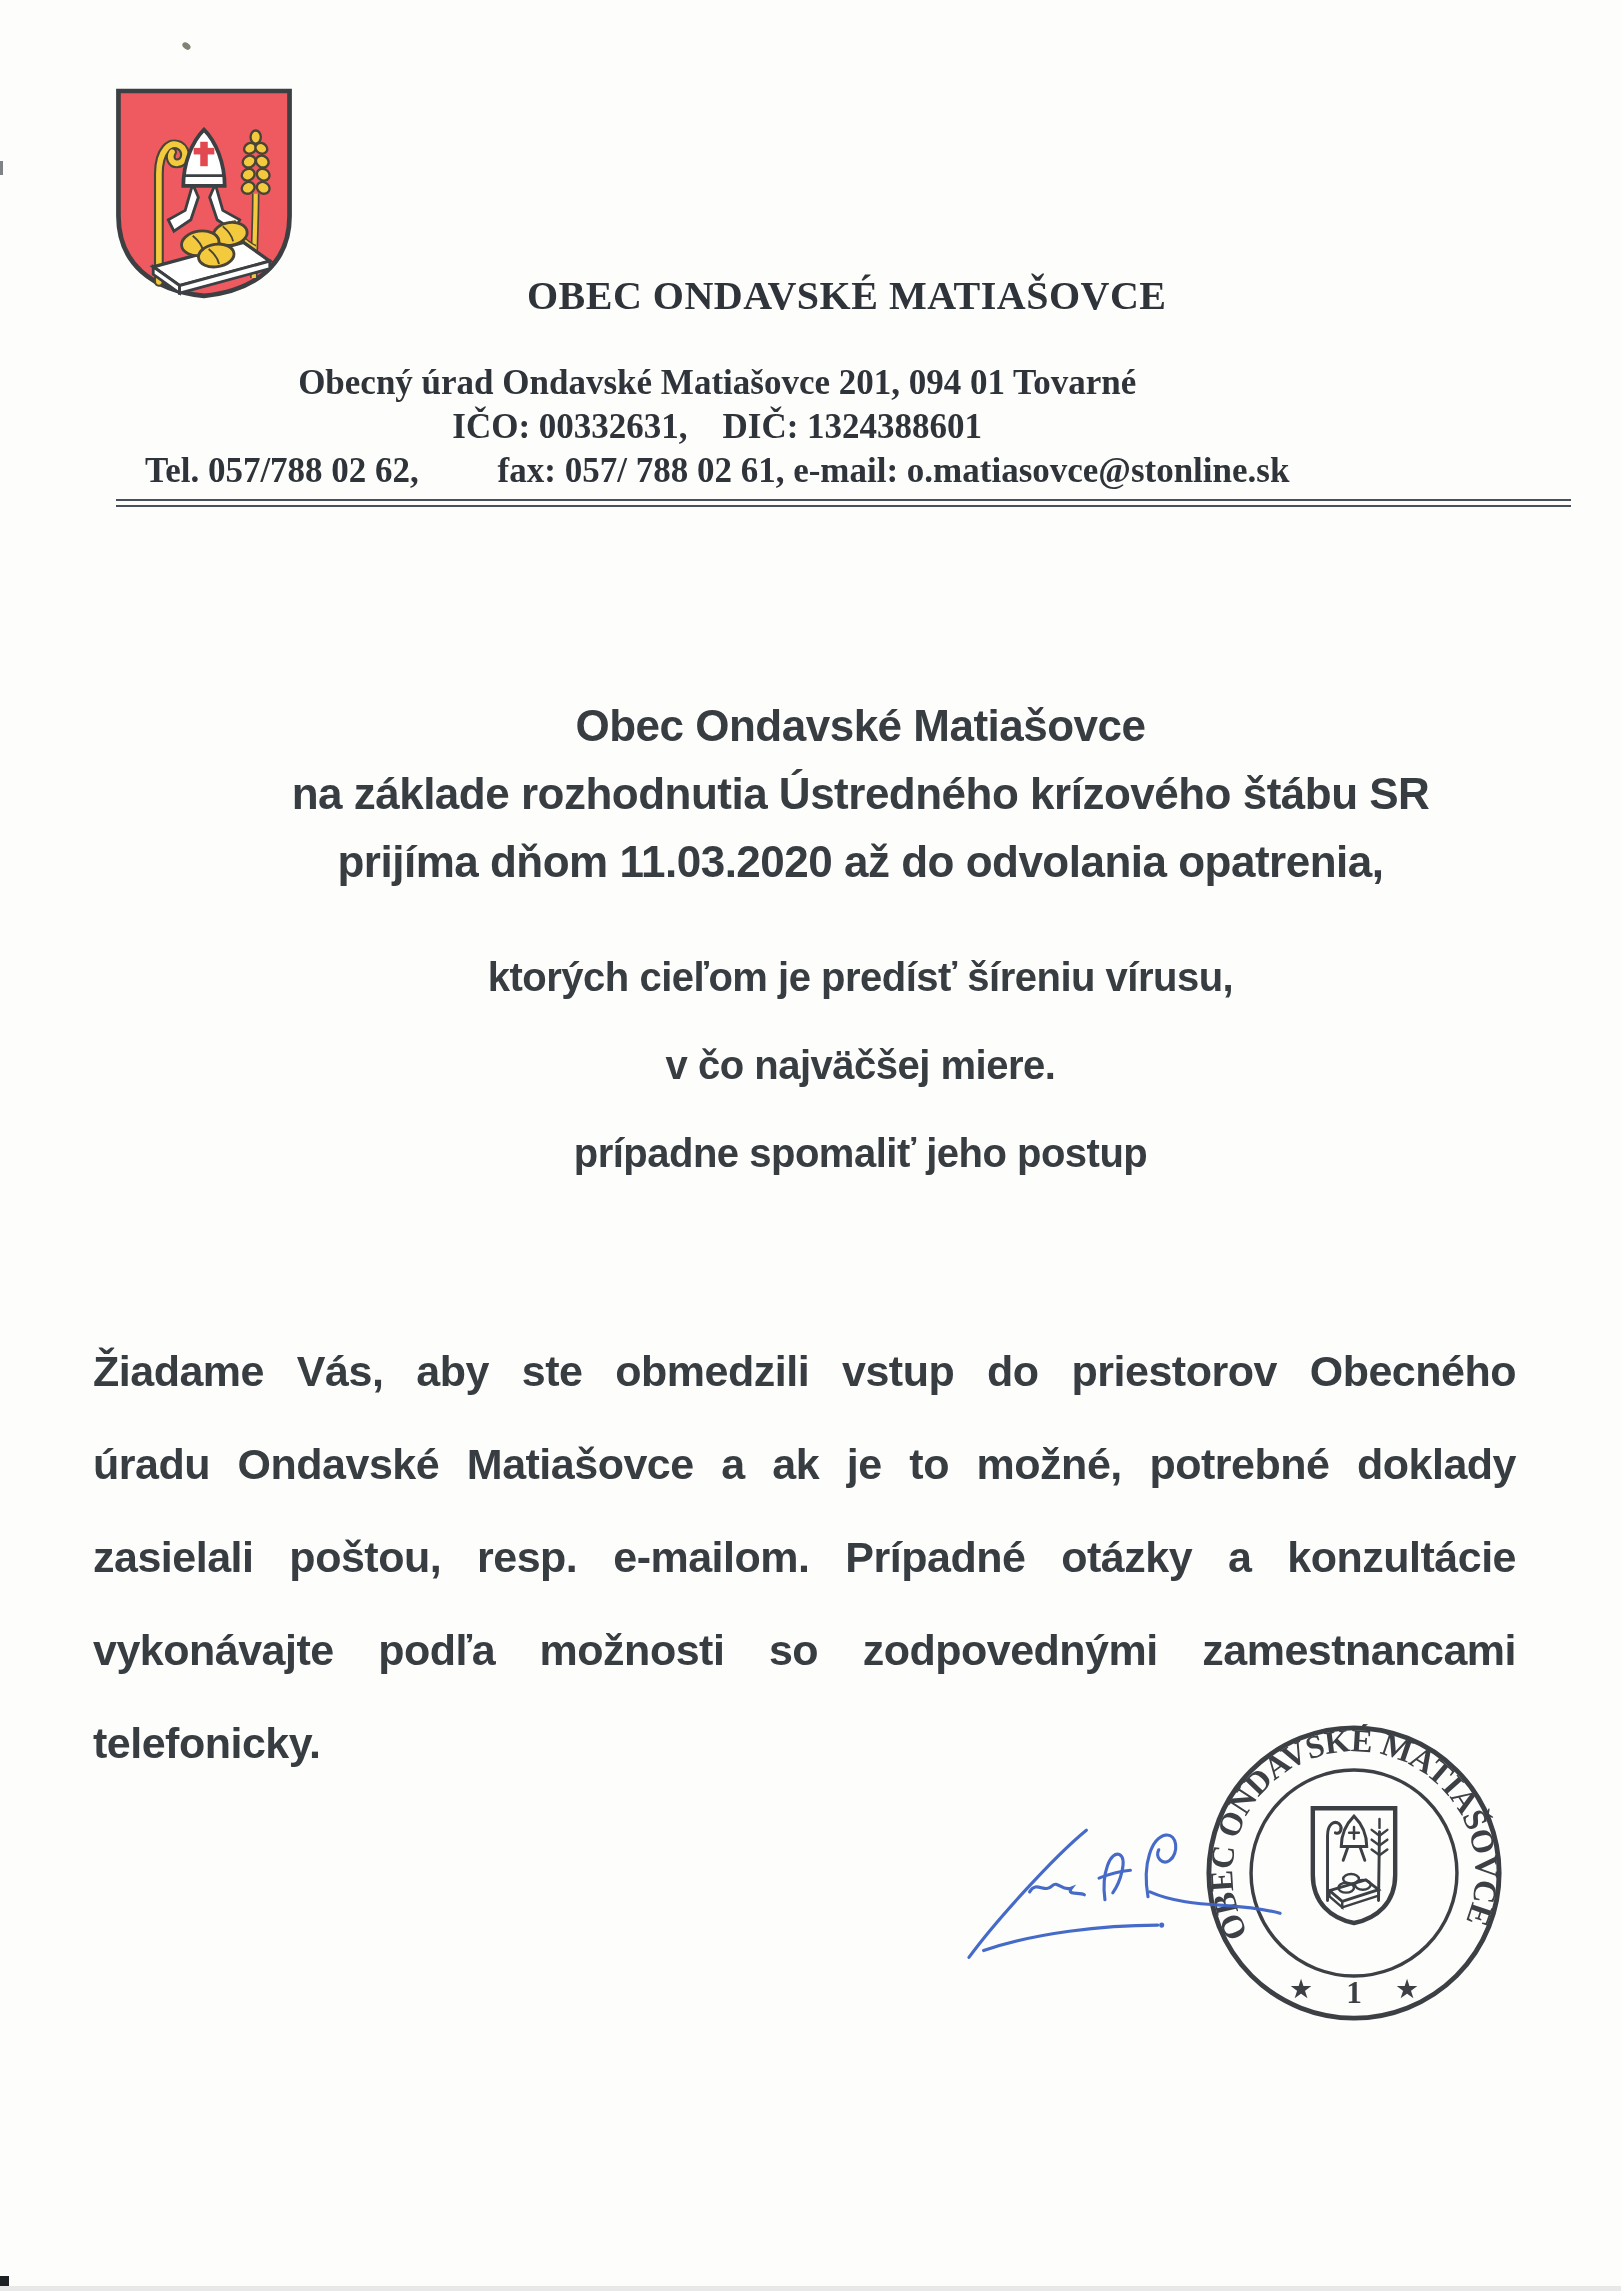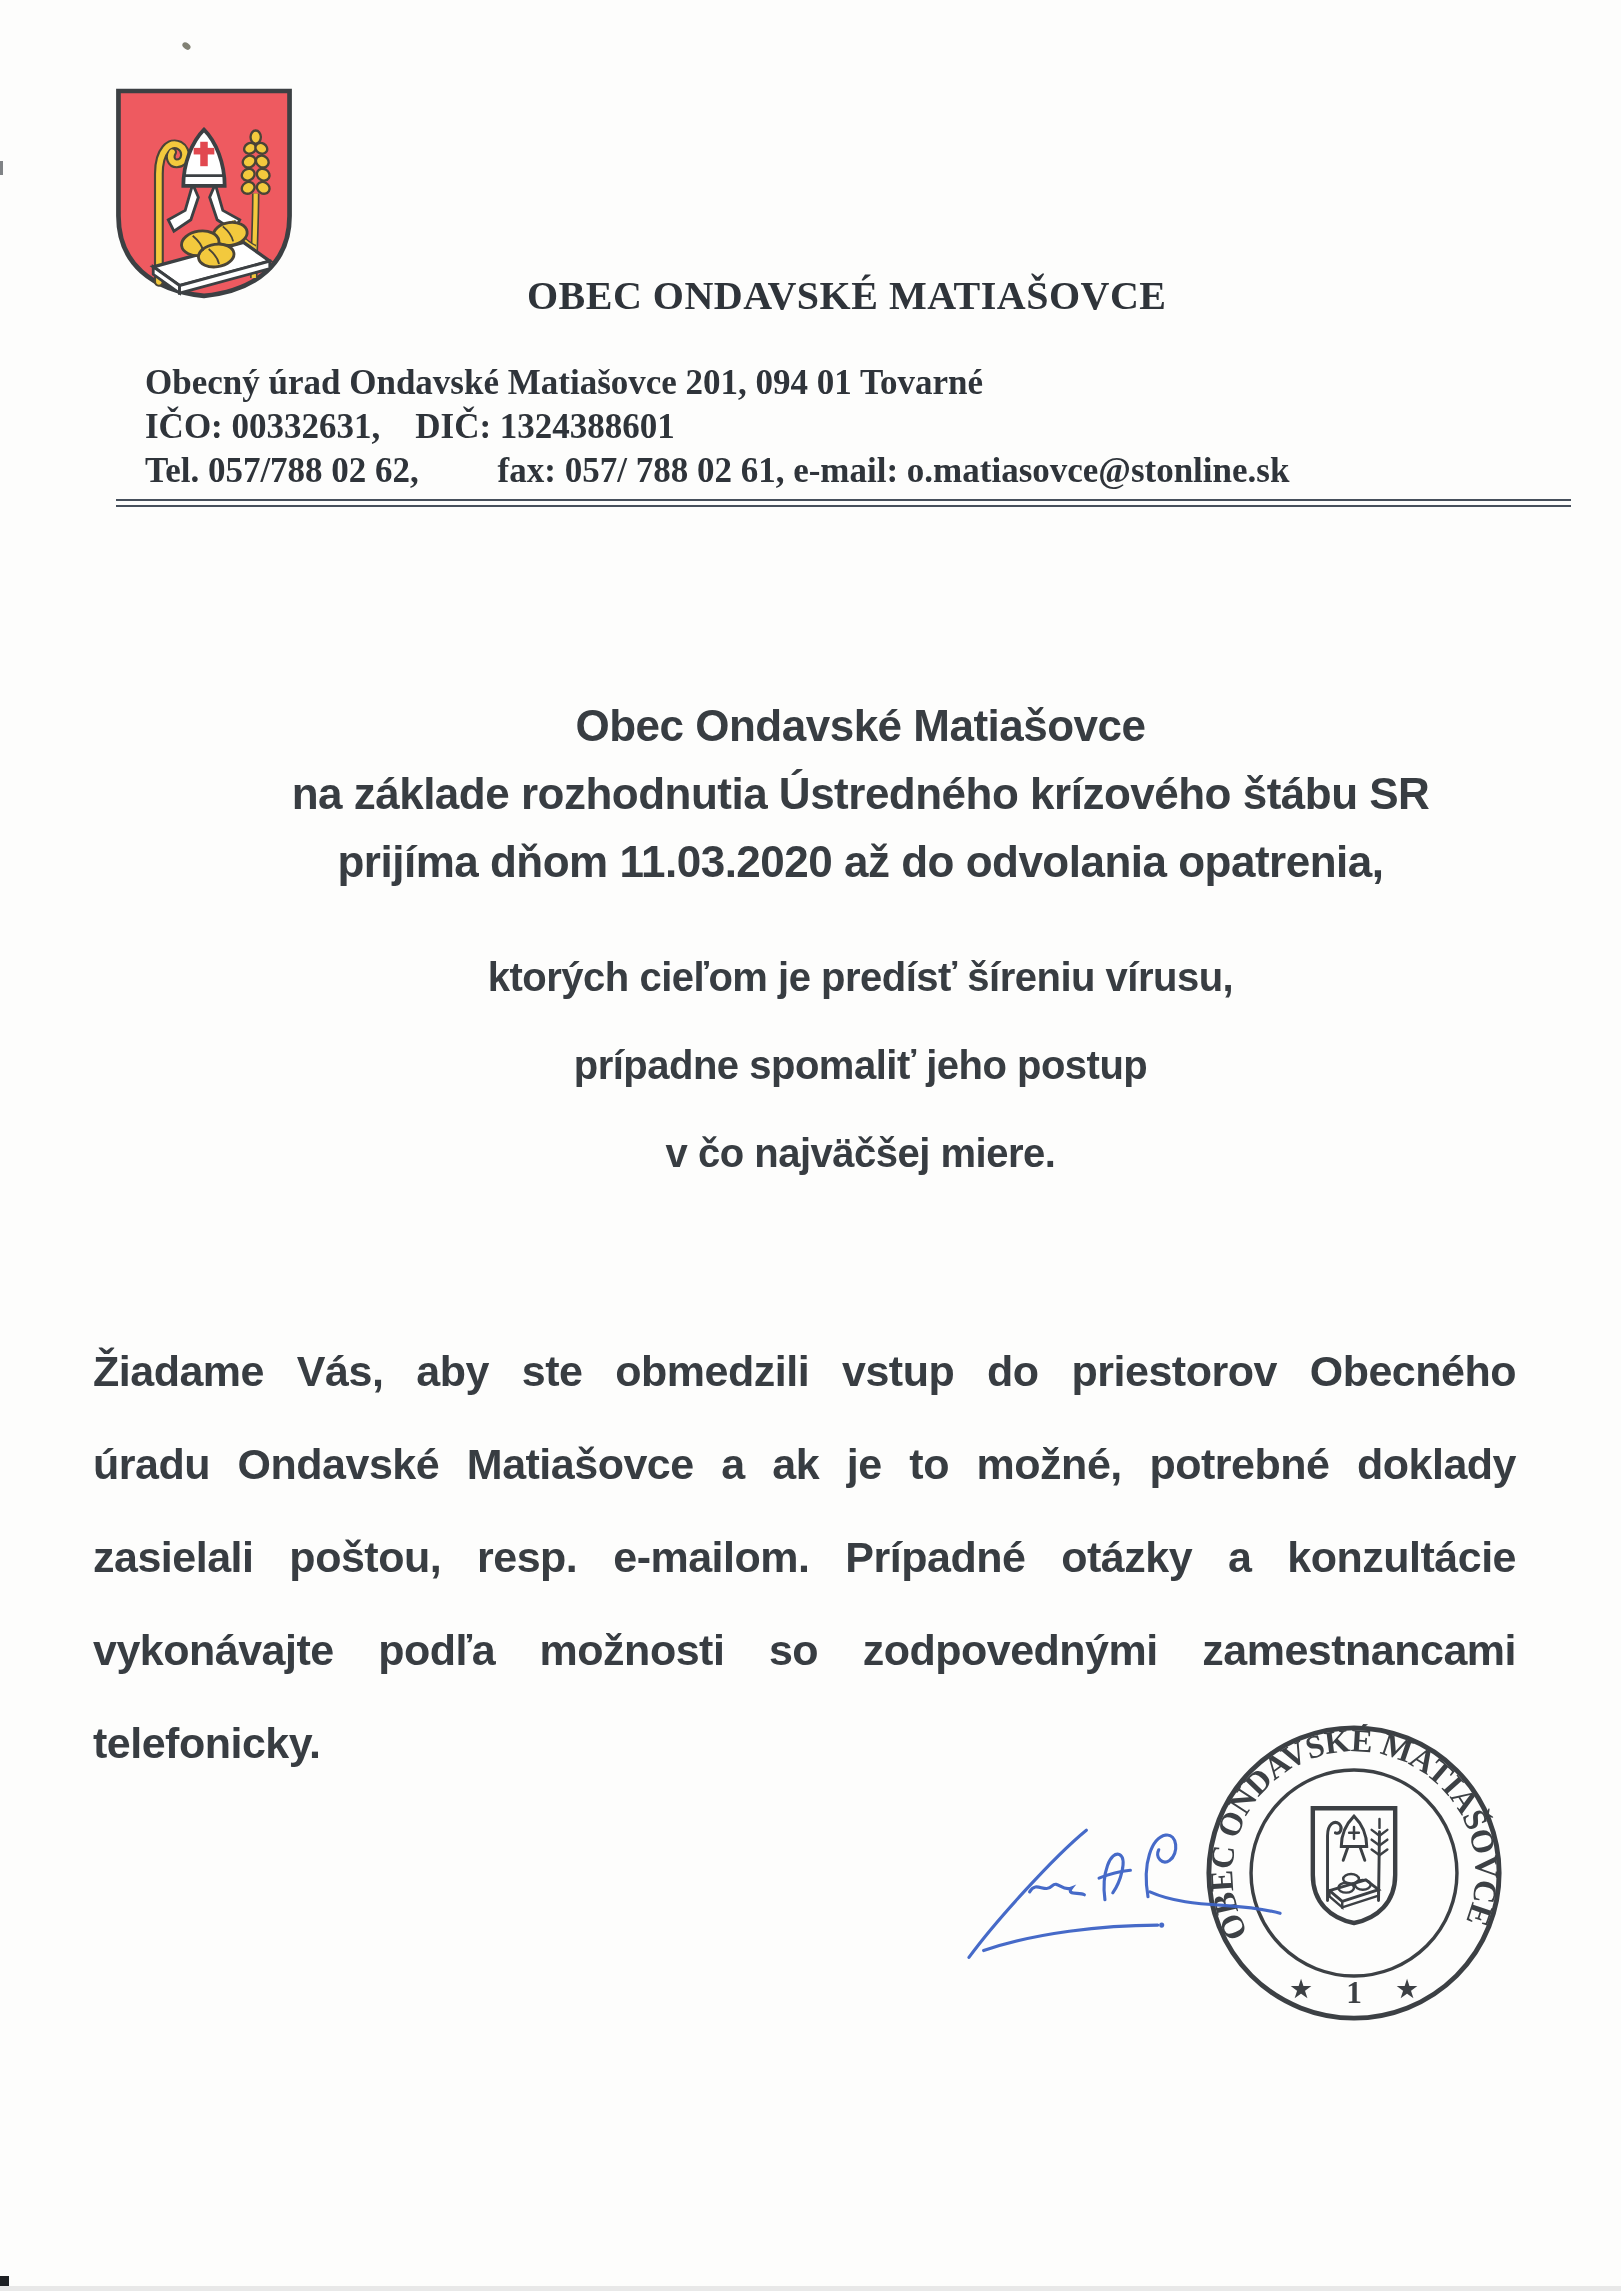--- a/index.html
+++ b/index.html
@@ -17,20 +17,21 @@
     position:absolute; left:527px; top:272px;
     font-family:"Liberation Serif", serif;
     font-weight:bold; font-size:40px; letter-spacing:0.5px;
     color:#2f343a; white-space:pre;
   }
   .address-block {
     position:absolute; left:145px; top:361px;
     font-family:"Liberation Serif", serif;
     font-weight:bold; font-size:35px; line-height:44px;
     color:#2f343a;
+    text-align:center;
   }
   .address-line { white-space:pre; }
   .header-divider {
     position:absolute; left:116px; top:499px; width:1455px; height:3.9px;
     border-top:2.9px solid #47505c; border-bottom:2.9px solid #47505c;
   }
   
   .center-wrap { position:absolute; left:100px; width:1521px; text-align:center;
     font-family:"Liberation Sans", sans-serif; font-weight:bold; color:#383d42;
     letter-spacing:-0.5px; }
@@ -123,22 +124,22 @@
   </div>
   <div class="header-divider"></div>
 
   <div class="center-wrap announce-intro">
     <div>Obec Ondavské Matiašovce</div>
     <div>na základe rozhodnutia Ústredného krízového štábu SR</div>
     <div>prijíma dňom 11.03.2020 až do odvolania opatrenia,</div>
   </div>
   <div class="center-wrap announce-goal">
     <div>ktorých cieľom je predísť šíreniu vírusu,</div>
+    <div>v čo najväčšej miere.</div>
     <div>prípadne spomaliť jeho postup</div>
-    <div>v čo najväčšej miere.</div>
   </div>
 
   <div class="request-block">
     <div class="jline">Žiadame Vás, aby ste obmedzili vstup do priestorov Obecného</div>
     <div class="jline">úradu Ondavské Matiašovce a ak je to možné, potrebné doklady</div>
     <div class="jline">zasielali poštou, resp. e-mailom. Prípadné otázky a konzultácie</div>
     <div class="jline">vykonávajte podľa možnosti so zodpovednými zamestnancami</div>
     <div class="jline jline-last">telefonicky.</div>
   </div>
 

